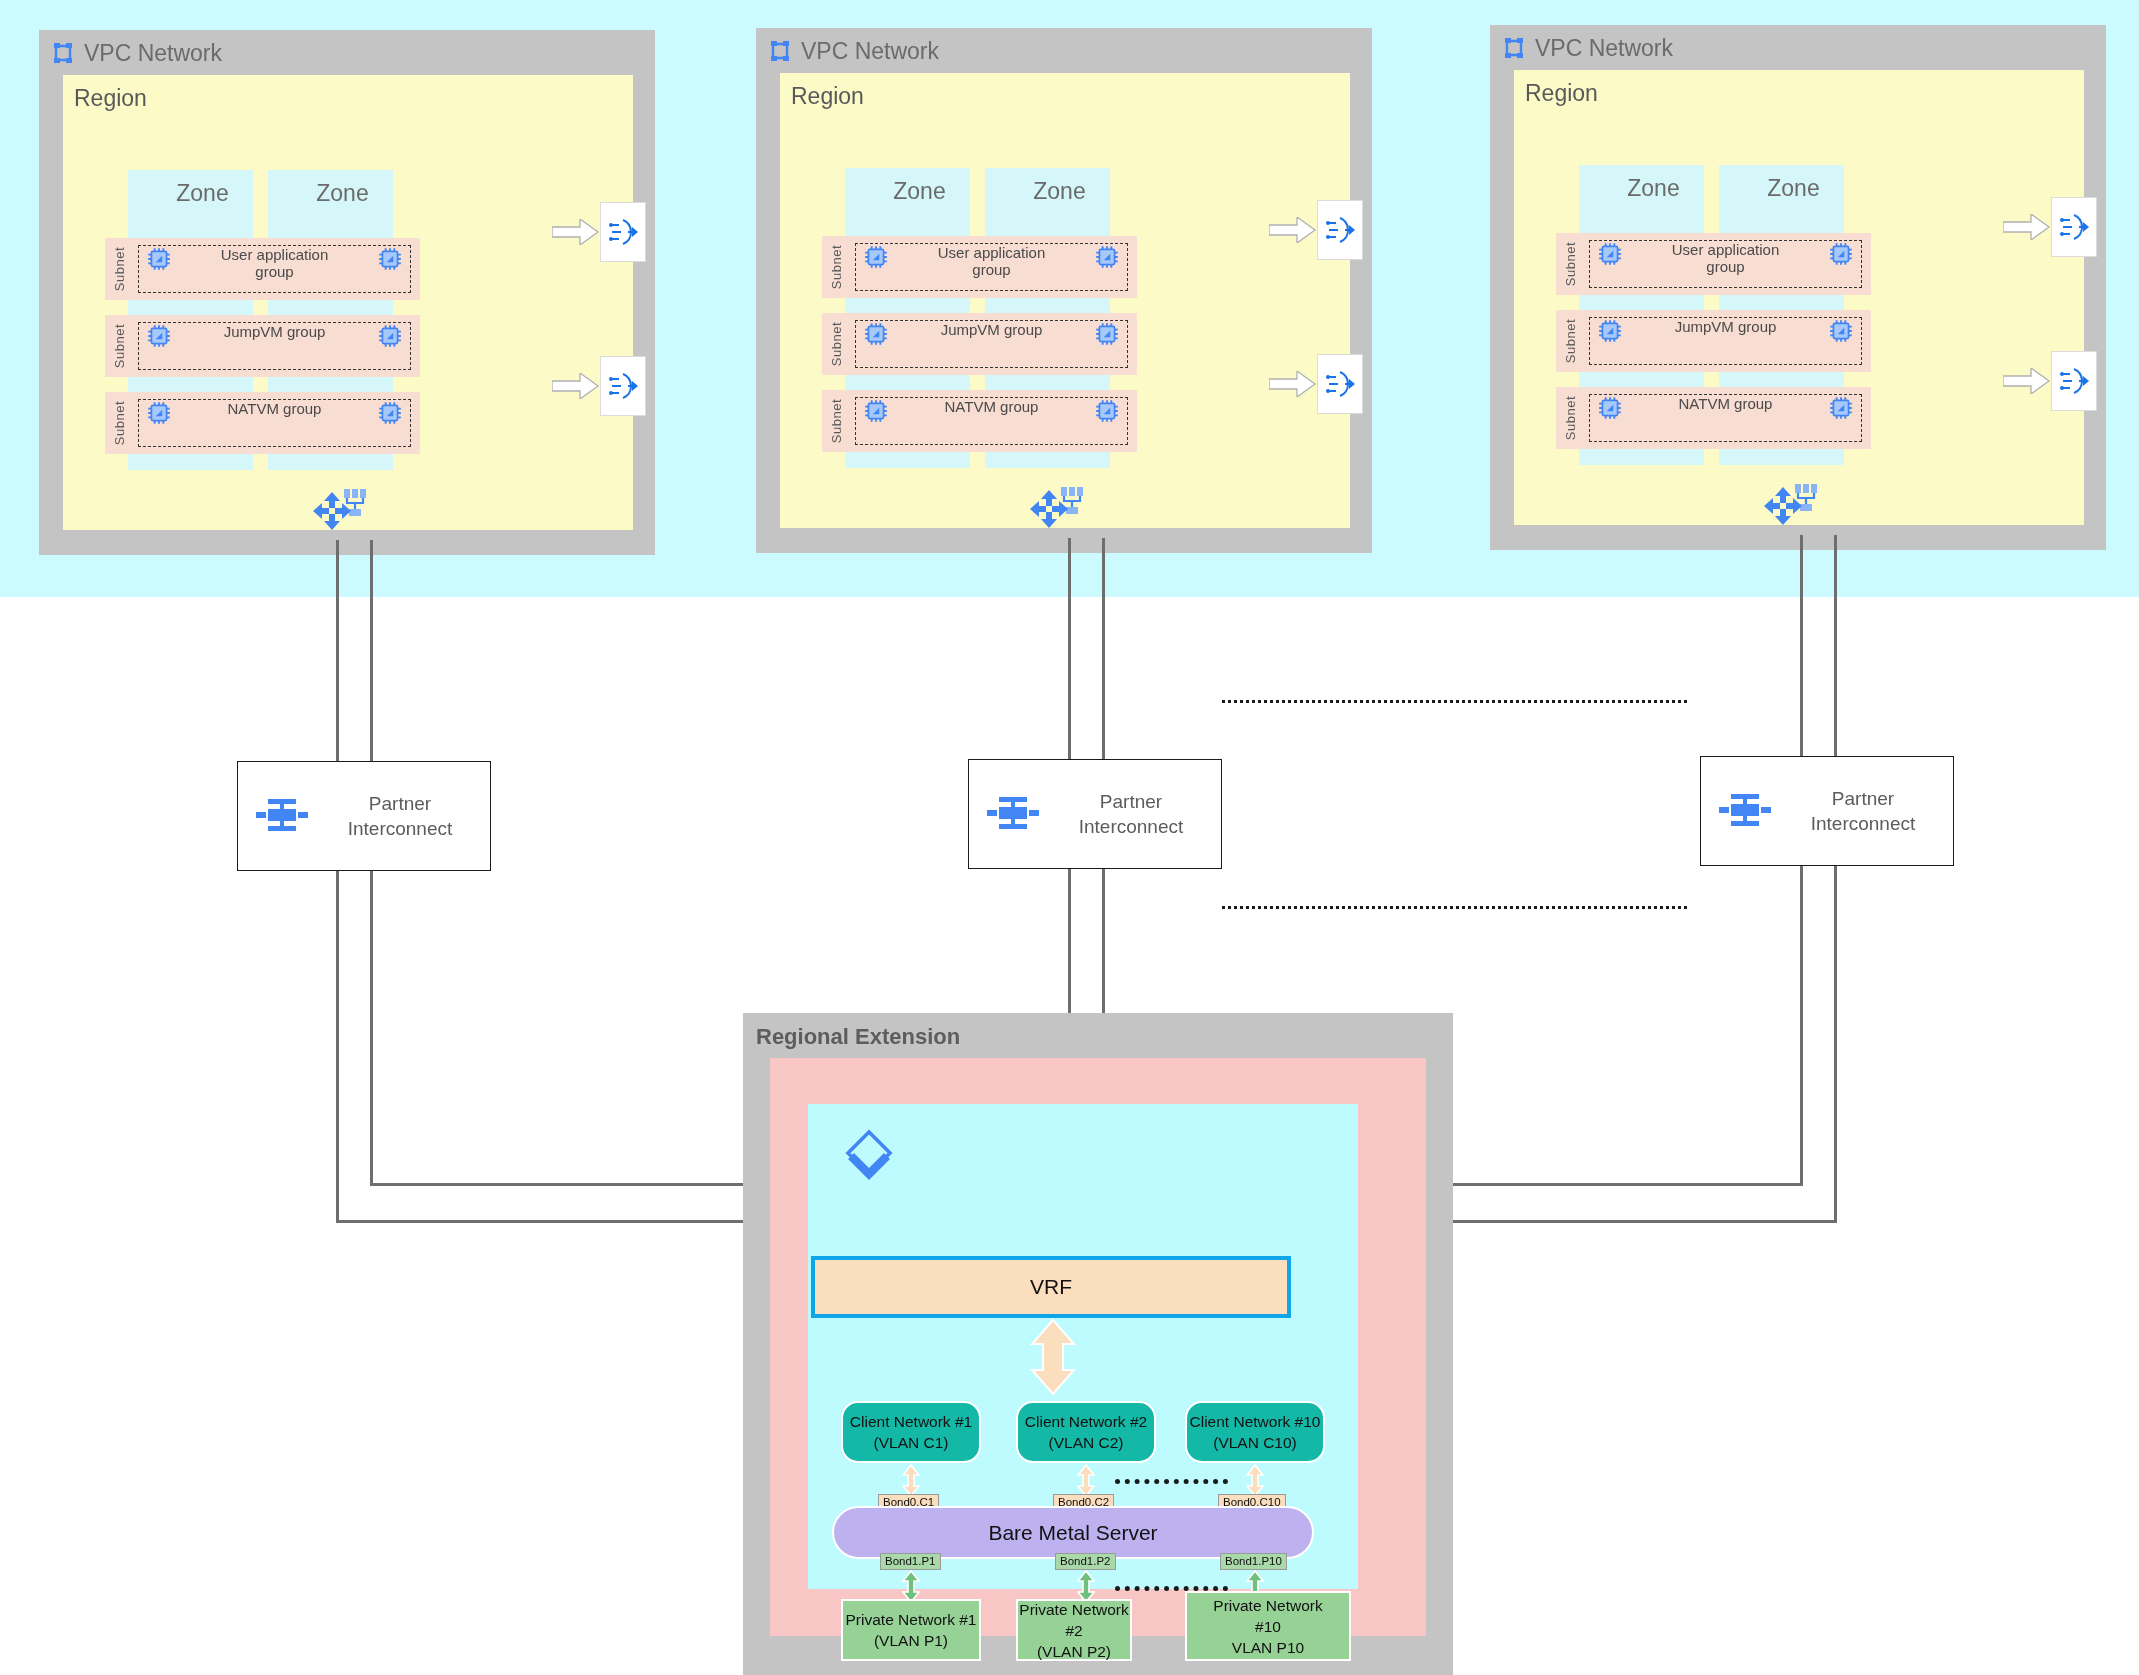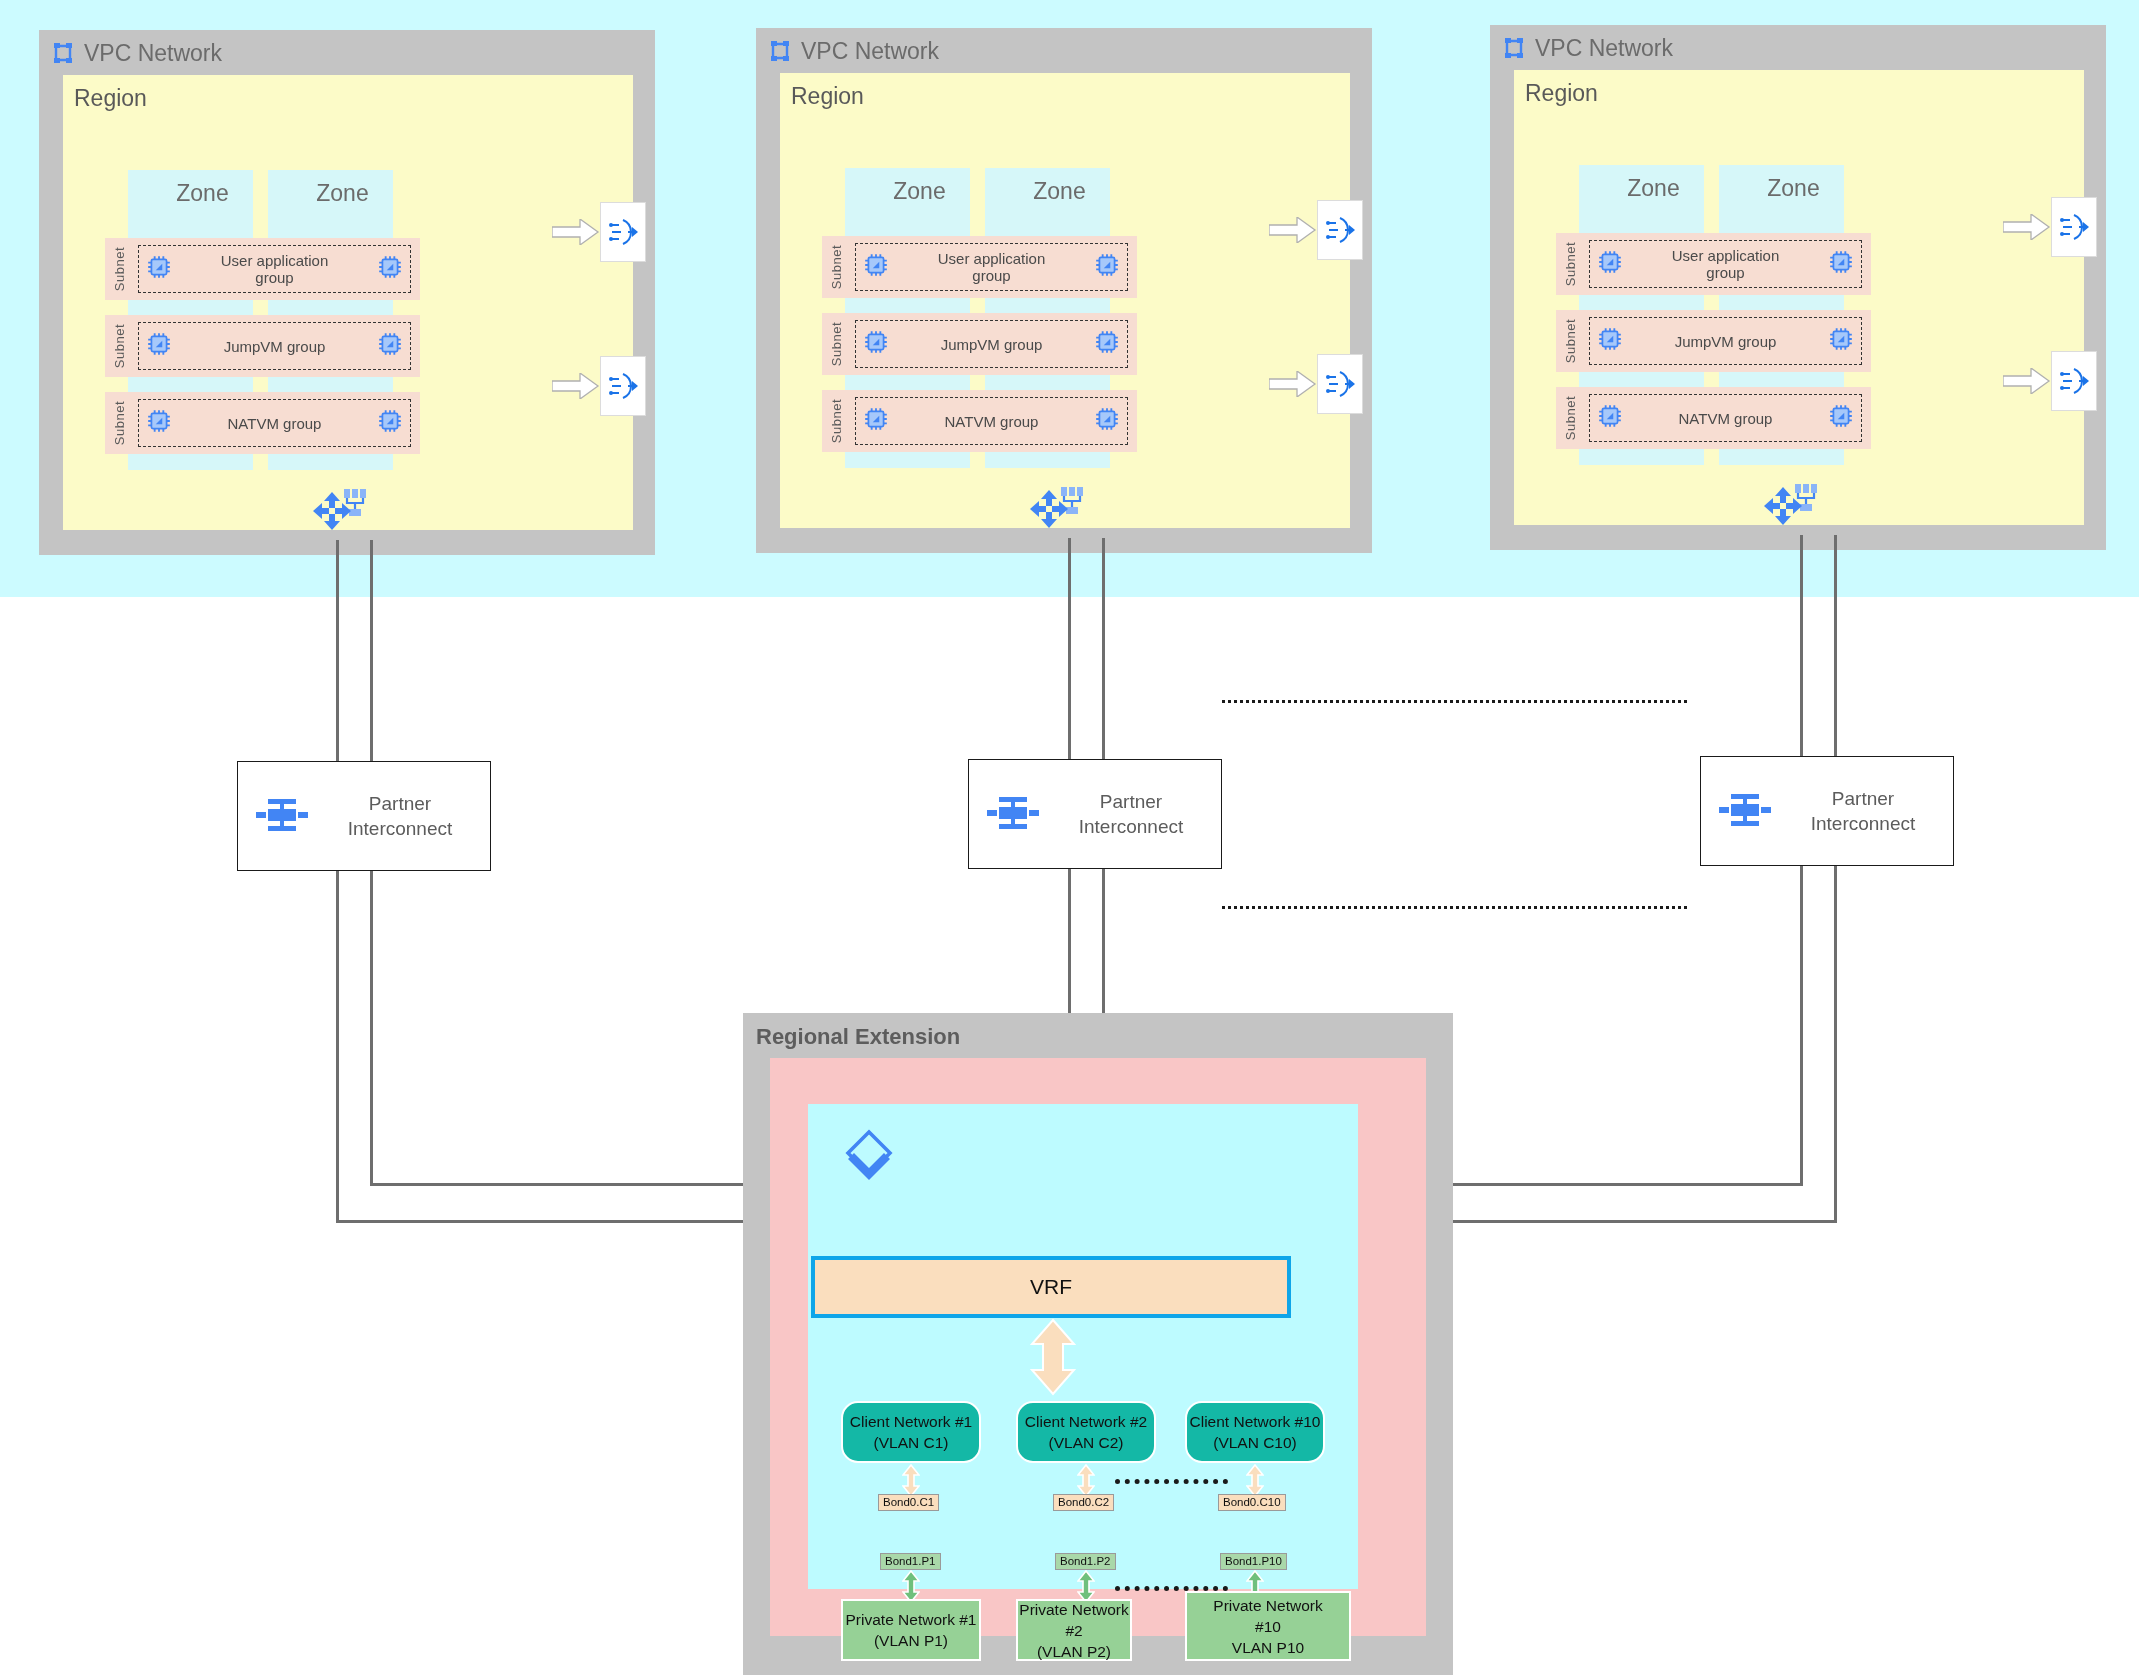--- a/index.html
+++ b/index.html
@@ -21,21 +21,21 @@
 
   
   .zone{background:#D6F7F9;}
   .zone-title{font-size:23px;color:#6B6B6B;text-align:center;line-height:23px;margin-left:12px;}
 
   
   .subnet{background:#F7DDD2;display:flex;align-items:center;}
   .subnet-label{writing-mode:vertical-rl;transform:rotate(180deg);
       font-size:13px;color:#5a5a5a;letter-spacing:.5px;
       width:22px;text-align:center;margin-left:7px;}
-  .group-box{flex:1;border:1.6px dashed #333;display:flex;align-items:center;
+  .group-box{flex:1;border:1.6px dashed #333;display:flex;
       justify-content:space-between;height:46px;margin:0 9px 0 4px;padding:0 7px;gap:40px;}
   .group-label{flex:1;text-align:center;font-size:15px;color:#4a4a4a;}
 
   
   .natcard{background:#fff;border:1px solid #dcdcdc;display:flex;
       align-items:center;justify-content:center;}
 
   
   .pibox{background:#fff;border:1.7px solid #1a1a1a;display:flex;
       align-items:center;justify-content:flex-start;}
@@ -647,20 +647,23 @@
       <svg class="abs" style="left:438px;top:360px;" width="18" height="33">
           <path d="M9 1 L17 11 H12 V22 H17 L9 32 L1 22 H6 V11 H1 Z" fill="#FADEBE" stroke="#fff" stroke-width="1.6"></path>
         </svg>
 
       <div class="abs sdots" style="left:307px;top:375px;width:113px;"></div>
 
       <span class="abs bondtag bond-c" style="left:70px;top:390px;">Bond0.C1</span>
       <span class="abs bondtag bond-c" style="left:245px;top:390px;">Bond0.C2</span>
       <span class="abs bondtag bond-c" style="left:410px;top:390px;">Bond0.C10</span>
 
+      <div class="abs" id="bms" style="left:24px;top:402px;width:482px;height:53px;">
+        <span>Bare Metal Server</span>
+      </div>
 
       <span class="abs bondtag bond-p" style="left:72px;top:449px;">Bond1.P1</span>
       <span class="abs bondtag bond-p" style="left:247px;top:449px;">Bond1.P2</span>
       <span class="abs bondtag bond-p" style="left:412px;top:449px;">Bond1.P10</span>
 
       <svg class="abs" style="left:94px;top:466px;" width="18" height="33">
           <path d="M9 1 L17 11 H12 V22 H17 L9 32 L1 22 H6 V11 H1 Z" fill="#6FC07C" stroke="#fff" stroke-width="1.6"></path>
         </svg>
       <svg class="abs" style="left:269px;top:466px;" width="18" height="33">
           <path d="M9 1 L17 11 H12 V22 H17 L9 32 L1 22 H6 V11 H1 Z" fill="#6FC07C" stroke="#fff" stroke-width="1.6"></path>

